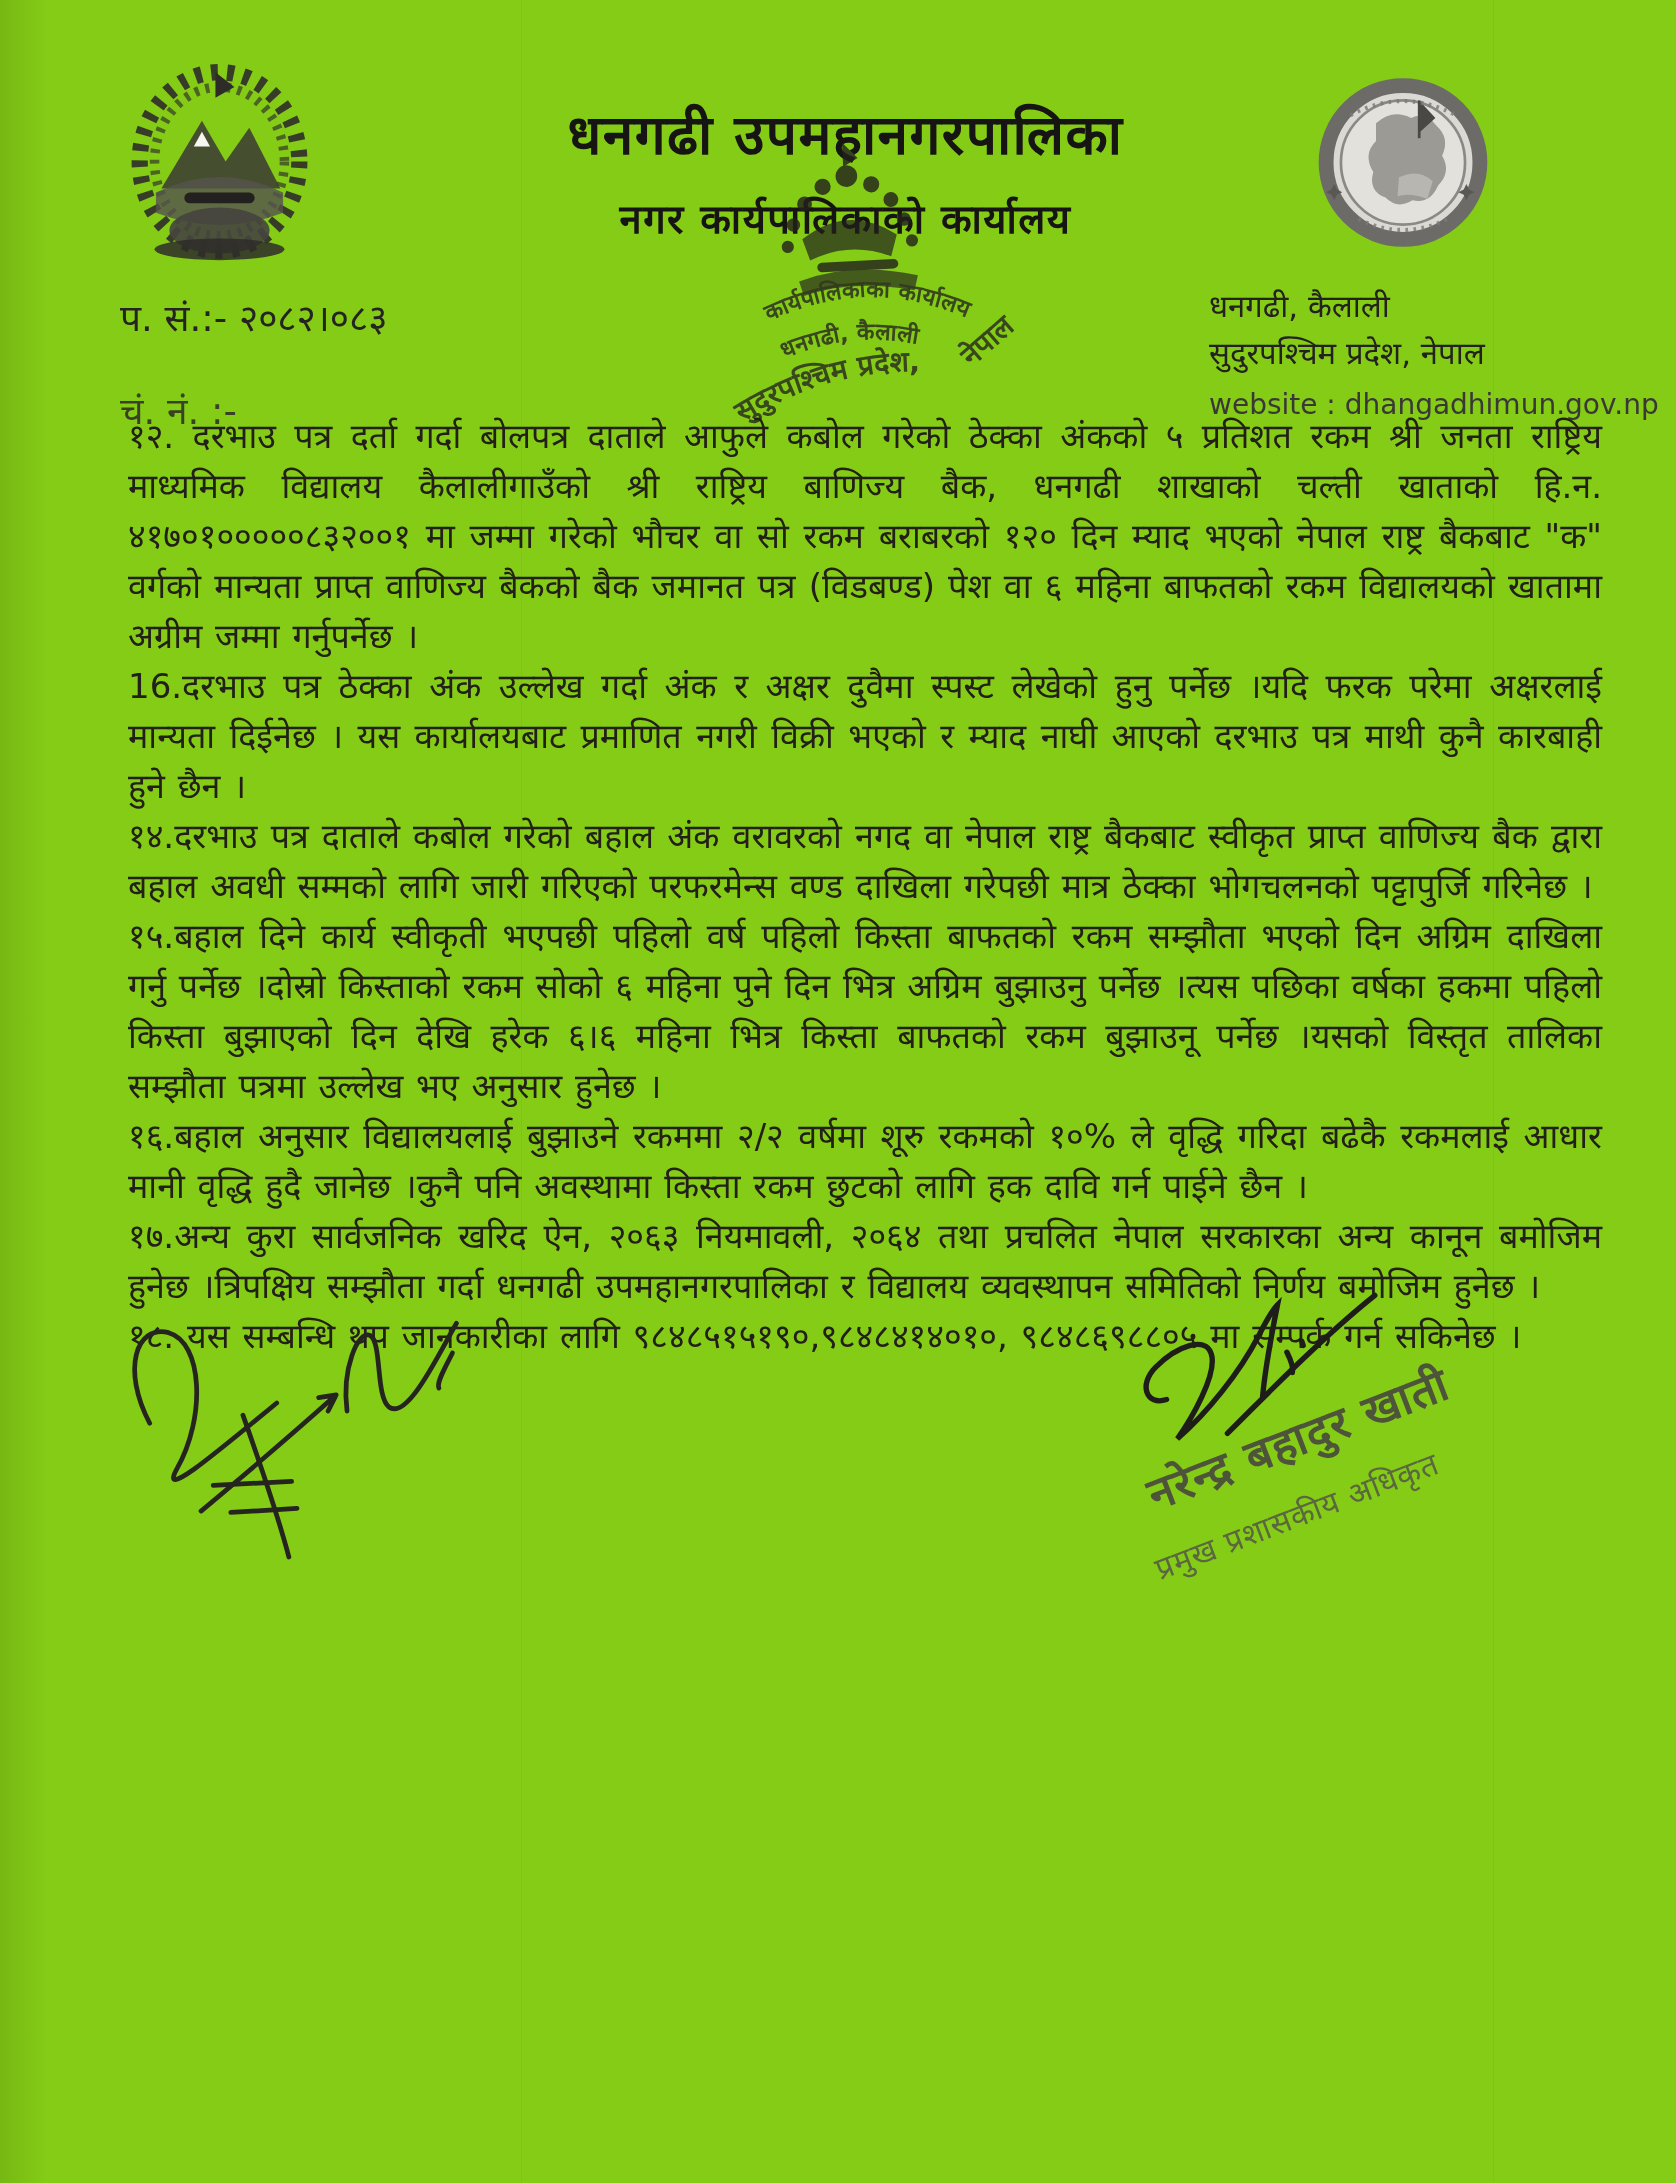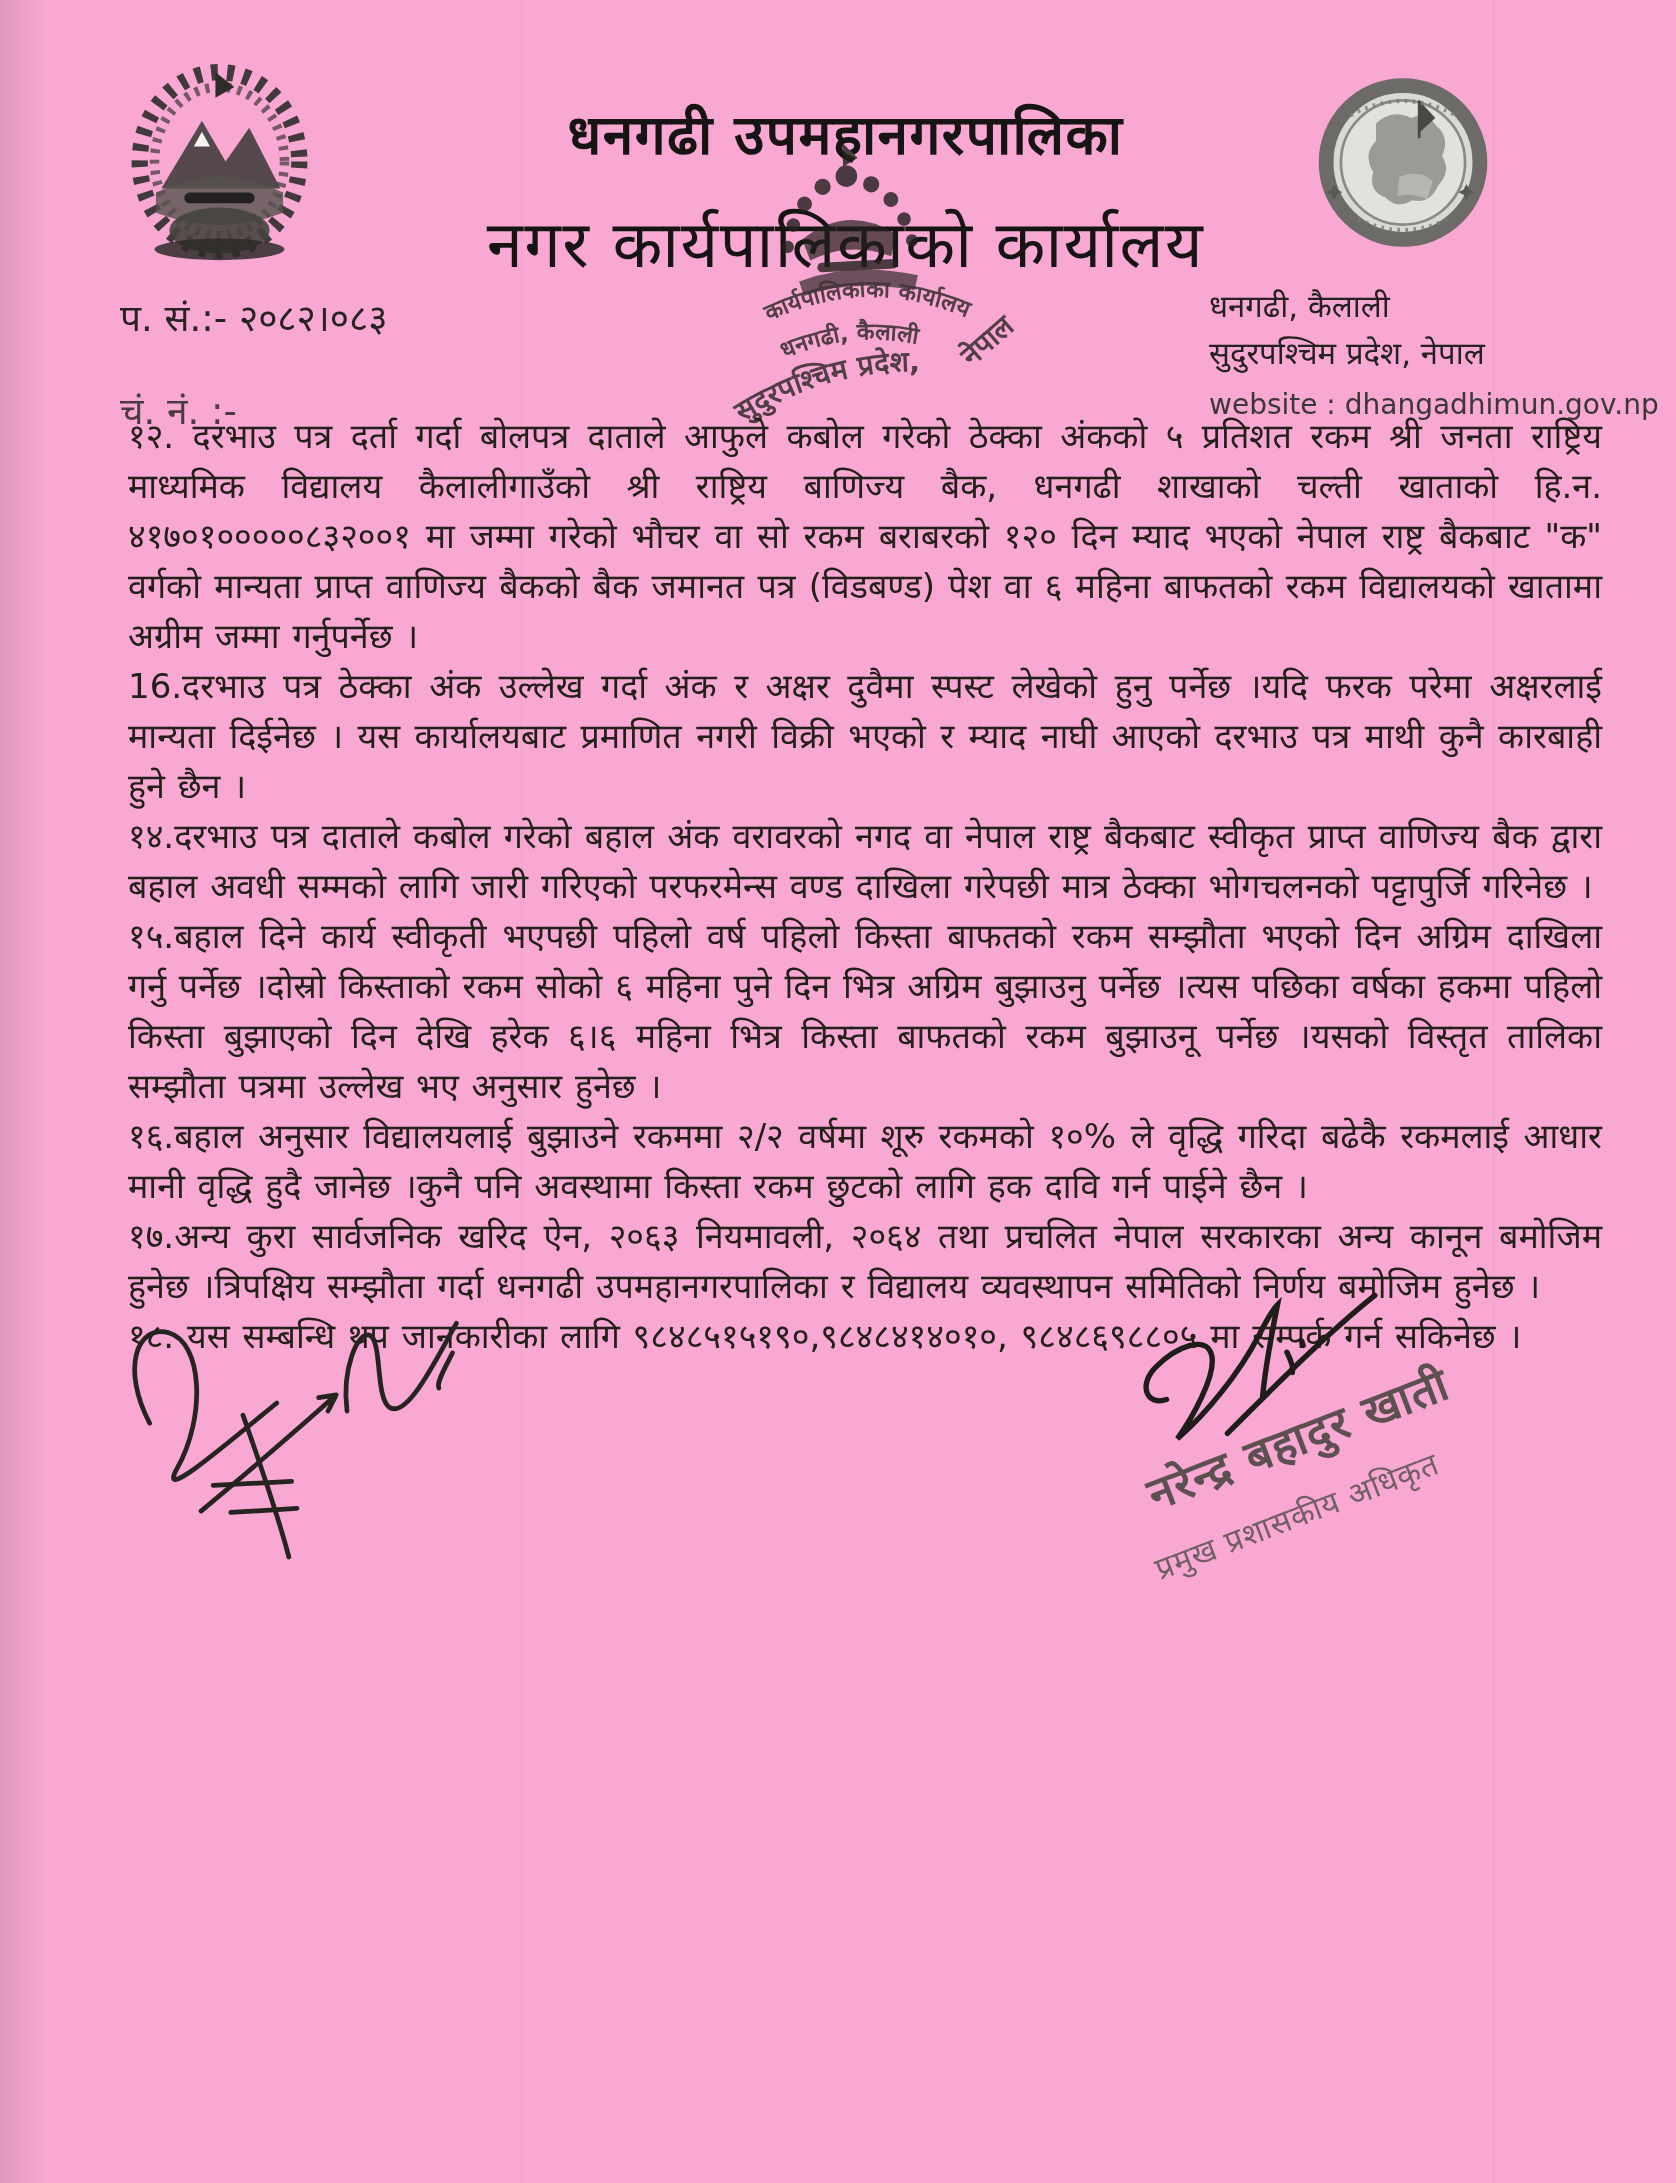--- a/index.html
+++ b/index.html
@@ -1,35 +1,35 @@
 <!DOCTYPE html>
 <html style="font-size:10.8px"><head>
 <meta charset="utf-8">
 <style>
   html,body{margin:0;padding:0;background:#888;}
   .page{
     position:relative;
     width:1676px;height:2183px;
-    background:#f9a8d4;
+    background:#84cc16;
     overflow:hidden;
     font-family:"DejaVu Sans","Liberation Sans",sans-serif;
     color:#1e1c1a;
   }
   .page::before{ 
     content:"";position:absolute;left:0;top:0;bottom:0;width:47px;
     background:linear-gradient(90deg,rgba(0,0,0,0.10),rgba(0,0,0,0));
     pointer-events:none;
   }
   .crease{position:absolute;top:0;bottom:0;width:1.4px;background:rgba(60,60,60,0.06);}
   .crease.c1{left:521px;}
   .crease.c2{left:1493px;}
 
   .title-block{position:absolute;left:379px;top:95px;width:933px;text-align:center;}
   .title-1{font-size:55px;font-weight:bold;letter-spacing:1.4px;color:#171513;}
-  .title-2{font-size:65px;font-weight:normal;letter-spacing:1.4px;margin-top:28px;color:#171513;}
+  .title-2{font-size:40px;font-weight:bold;letter-spacing:1.4px;margin-top:20px;color:#171513;}
 
   .emblem-left{position:absolute;left:114px;top:60px;}
   .seal-right{position:absolute;left:1318px;top:76px;}
 
   .ink-stamp{position:absolute;left:649px;top:101px;opacity:.88;transform:rotate(-3deg);}
 
   .addr-block{position:absolute;left:1209px;top:283px;line-height:47px;}
   .addr-line{font-size:31px;color:#242220;}
   .website-line{font-size:28px;color:#3a3836;margin-top:4px;}
 

